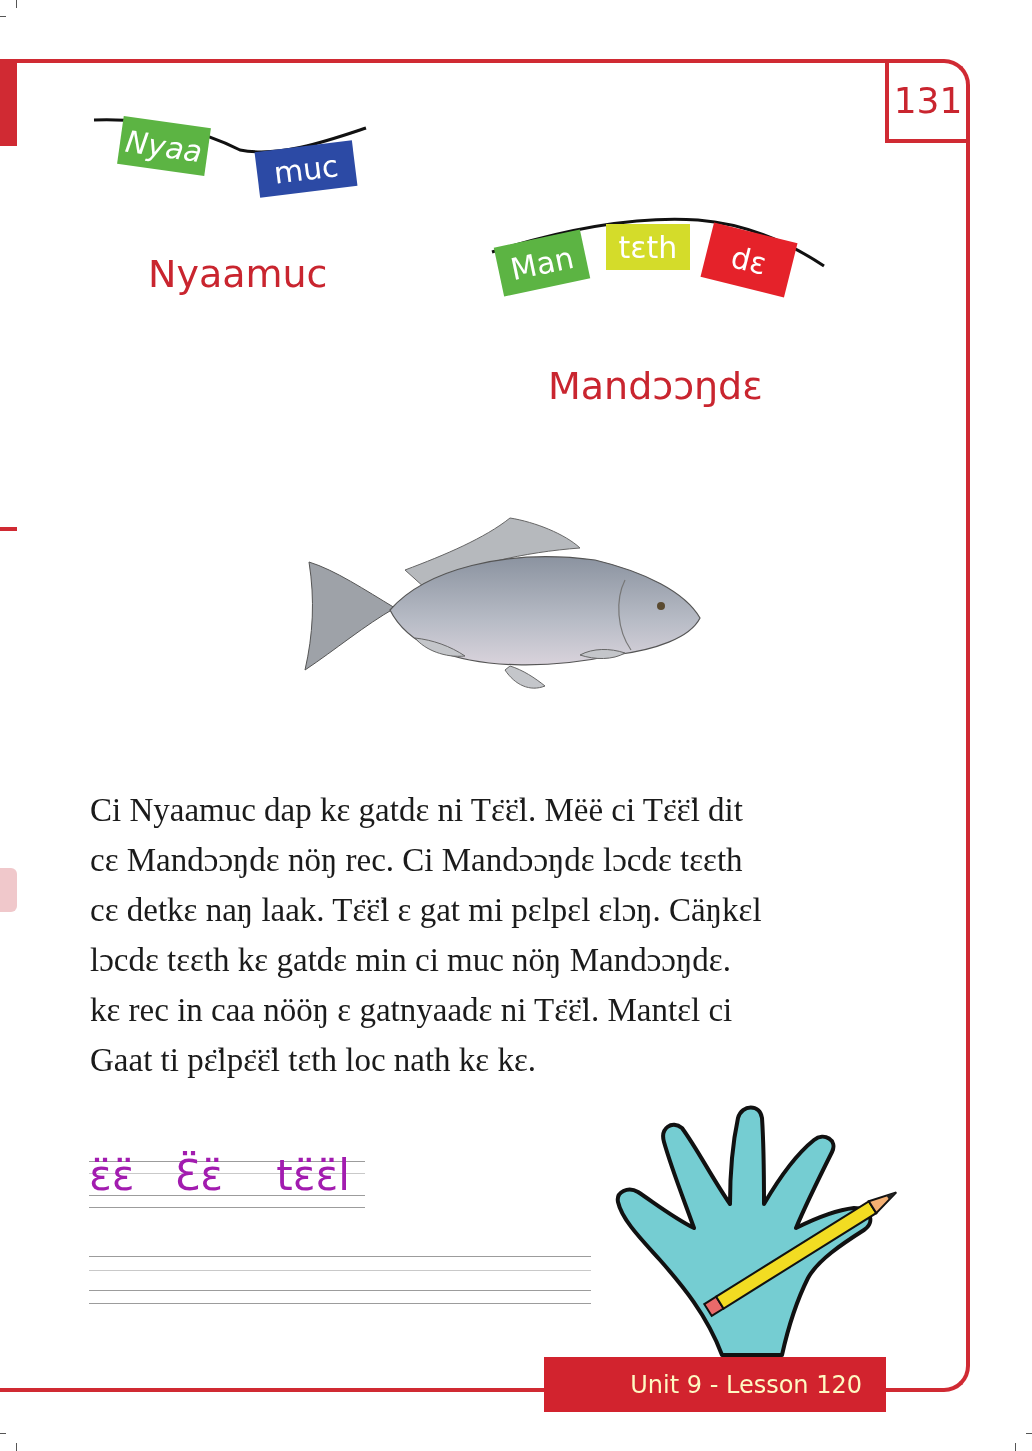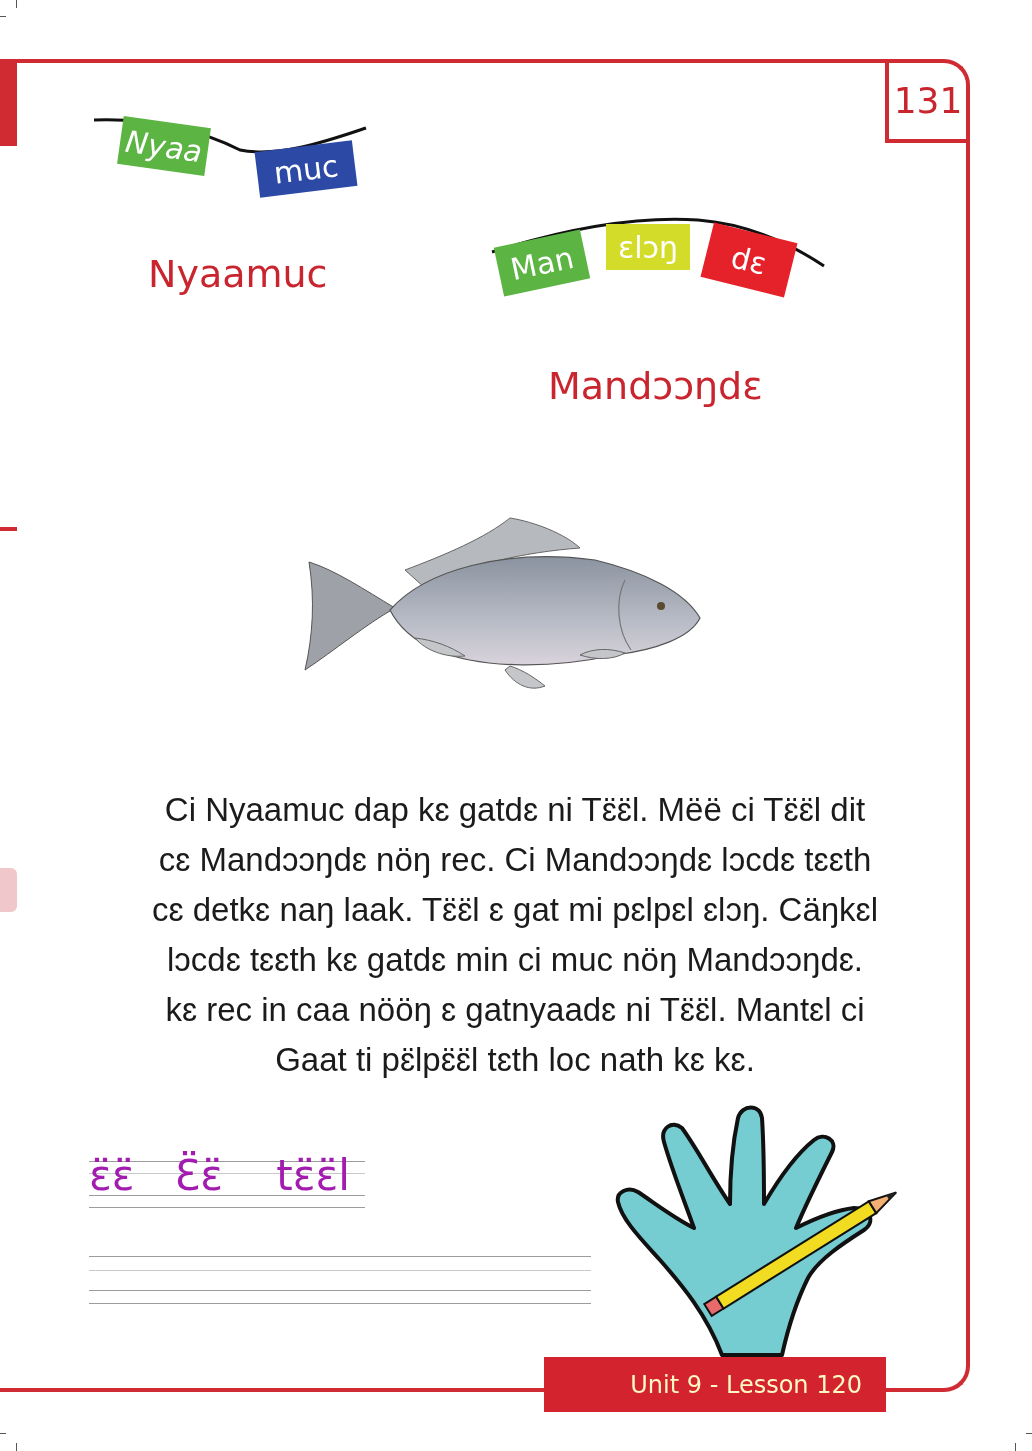--- a/index.html
+++ b/index.html
@@ -24,21 +24,21 @@
   .pagenum-box {
     left:885px; top:61px; width:82px; height:82px;
     border-left:4px solid #d02a33; border-bottom:4px solid #d02a33;
     box-sizing:border-box; display:flex; align-items:center; justify-content:center;
     color:#c9252f; font-size:36px; font-family:"DejaVu Sans", sans-serif;
   }
   
   .flag { position:absolute; color:#fff; font-size:30px; display:flex; align-items:center; justify-content:center; font-family:"DejaVu Sans", sans-serif; }
   .word-red { color:#c9252f; font-size:38px; font-family:"DejaVu Sans", sans-serif;margin-top:48px; }
   
-  .para { left:90px; top:785px; width:850px; font-size:33px; line-height:50px; color:#1b1b1b; font-family:Liberation Sans, sans-serif;text-align:center; }
+  .para { left:90px; top:785px; width:850px; font-size:33px; line-height:50px; color:#1b1b1b; font-family:Liberation Serif, serif; }
   
   .practice { position:absolute; }
   .practice .ln { position:absolute; left:0; height:1px; background:#9c9c9c; }
   .practice .ln.mid { background:#c9c9c9; }
   .practice .txt { position:absolute; left:0; white-space:pre; color:#a21caf; font-family:"DejaVu Sans", sans-serif; }
   
   .footer {
     left:544px; top:1357px; width:342px; height:55px; background:#d2232e;
     color:#fef9c3; font-size:24px; display:flex; align-items:center; justify-content:flex-end;
     padding-right:24px; box-sizing:border-box; font-family:"DejaVu Sans", sans-serif;
@@ -79,21 +79,21 @@
 <div class="abs word-red" style="left:148px;top:204px;">Nyaamuc</div>
 
 <div class="abs" style="left:488px;top:210px;width:340px;height:95px;">
   <svg class="abs" style="left:0;top:0;" width="340" height="60" viewBox="0 0 340 60">
     <path d="M4 42 C 80 18, 150 6, 210 10 C 260 14, 300 32, 336 56" stroke="#111" stroke-width="3" fill="none"></path>
   </svg>
   <div class="flag" style="left:10px;top:28px;width:88px;height:50px;background:#5cb443;transform:rotate(-12deg);">
     <span>Man</span>
   </div>
   <div class="flag" style="left:118px;top:14px;width:84px;height:46px;background:#d4dc2a;">
-    <span>ɛlɔŋ</span>
+    <span>tɛth</span>
   </div>
   <div class="flag" style="left:218px;top:22px;width:86px;height:56px;background:#e5222a;transform:rotate(14deg);">
     <span>dɛ</span>
   </div>
 </div>
 <div class="abs word-red" style="left:548px;top:316px;">Mandɔɔŋdɛ</div>
 
 <svg class="abs" style="left:295px;top:510px;" width="420" height="190" viewBox="0 0 420 190">
   <defs>
     <linearGradient id="fishbody" x1="0" y1="0" x2="0" y2="1">

